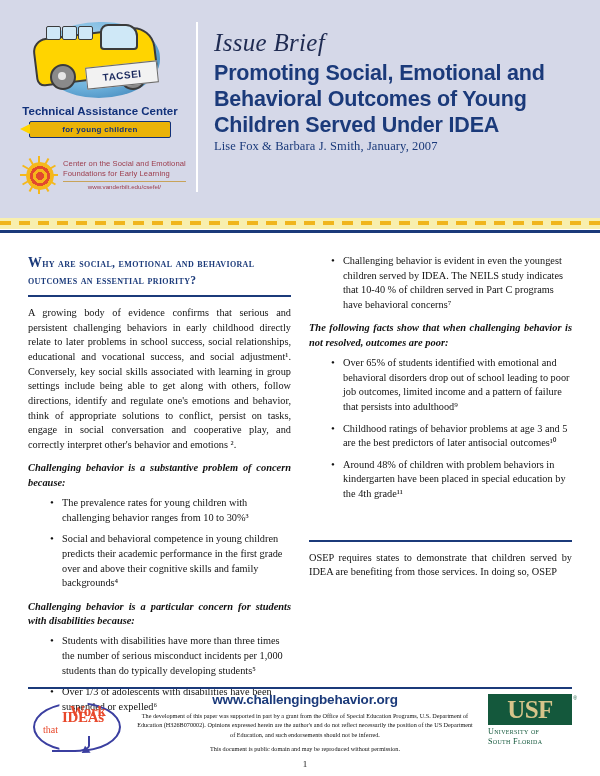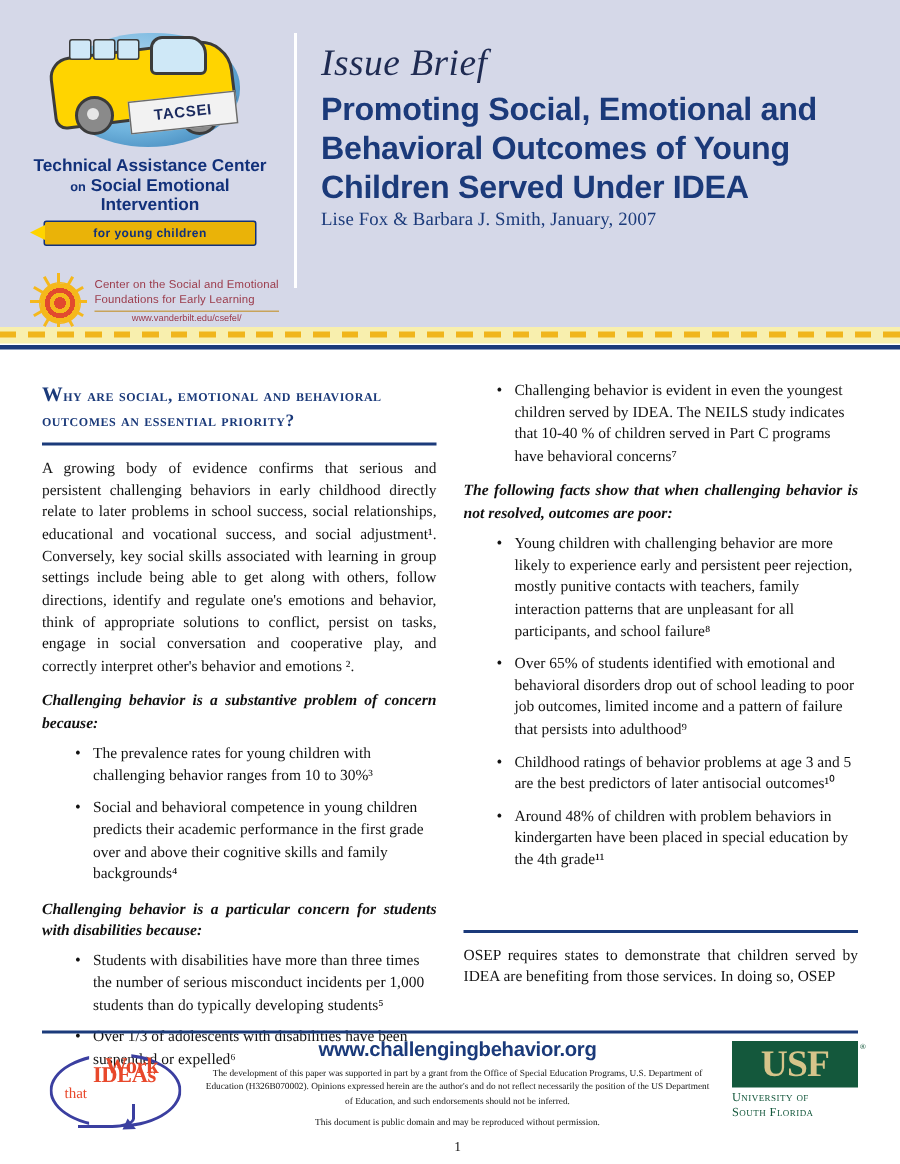--- a/index.html
+++ b/index.html
@@ -482,24 +482,20 @@
           <div class="bus-body"></div>
           <div class="bus-win" style="left:30px;"></div>
           <div class="bus-win" style="left:46px;"></div>
           <div class="bus-win" style="left:62px;"></div>
           <div class="bus-windshield"></div>
           <div class="bus-wheel" style="left:34px;"></div>
           <div class="bus-wheel" style="left:104px;"></div>
           <div class="bus-banner">TACSEI</div>
         </div>
         <div class="tacsei-line1">Technical Assistance Center</div>
-        <div class="tacsei-line2">
-          <span class="sm">on</span>
-          <span>Social Emotional Intervention</span>
-        </div>
         <div class="crayon">
           <span>for young children</span>
         </div>
       </div>
 
       <div class="csefel">
         <div class="sun">
           <div class="sun-rays">
             <i style="transform:rotate(0deg)"></i>
               <i style="transform:rotate(30deg)"></i>
@@ -565,21 +561,20 @@
     </ul>
   </div>
 
   <div class="col right">
     <ul class="bullets">
       <li>Challenging behavior is evident in even the youngest children served by IDEA. The NEILS study indicates that 10-40 % of children served in Part C programs have behavioral concerns⁷</li>
     </ul>
 
     <p class="lead-in">The following facts show that when challenging behavior is not resolved, outcomes are poor:</p>
     <ul class="bullets">
-      <li>Young children with challenging behavior are more likely to experience early and persistent peer rejection, mostly punitive contacts with teachers, family interaction patterns that are unpleasant for all participants, and school failure⁸</li>
       <li>Over 65% of students identified with emotional and behavioral disorders drop out of school leading to poor job outcomes, limited income and a pattern of failure that persists into adulthood⁹</li>
       <li>Childhood ratings of behavior problems at age 3 and 5 are the best predictors of later antisocial outcomes¹⁰</li>
       <li>Around 48% of children with problem behaviors in kindergarten have been placed in special education by the 4th grade¹¹</li>
     </ul>
 
     <div class="spacer-24"></div>
 
     <div class="sec-rule"></div>
     <p class="body">OSEP requires states to demonstrate that children served by IDEA are benefiting from those services. In doing so, OSEP</p>
   </div>

